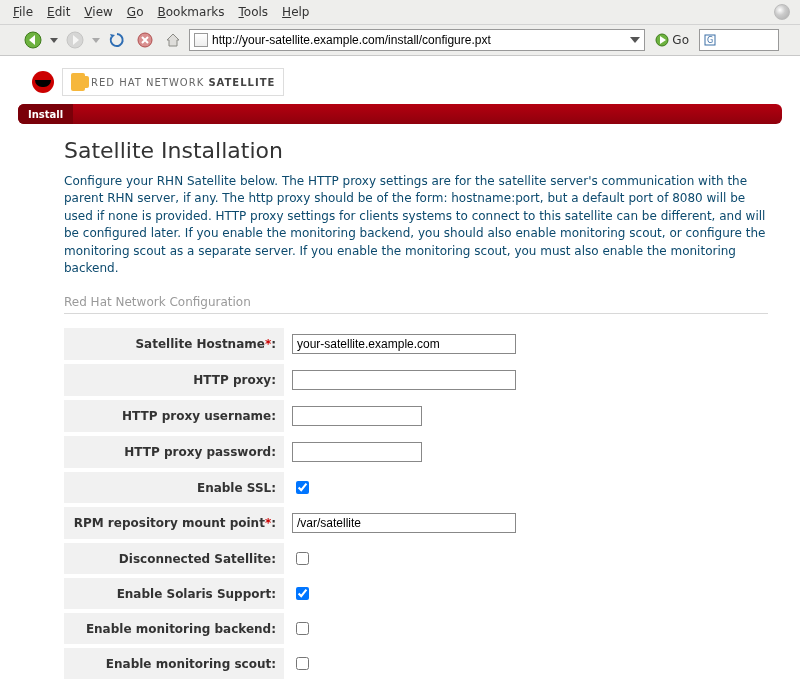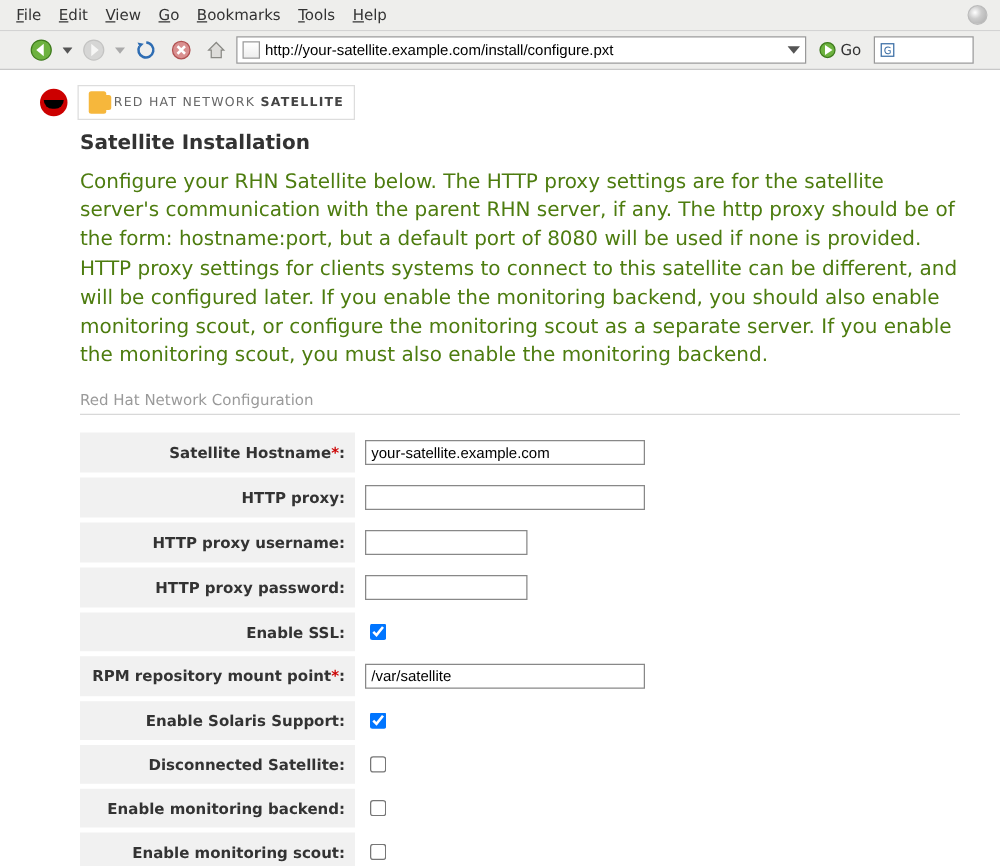--- a/index.html
+++ b/index.html
@@ -34,22 +34,22 @@
   .brandbadge { display:flex; align-items:center; gap:6px; border:1px solid #ddd; padding:4px 8px;}
   .brandbadge .ic { width:14px;height:18px;background:#f6b73c;border-radius:2px; position:relative;}
   .brandbadge .ic::after{content:"";position:absolute;right:-4px;top:3px;width:8px;height:12px;background:#f6b73c;border-radius:2px;}
   .brandbadge .txt { font-size:10px; letter-spacing:1px; color:#666;}
   .brandbadge .txt b { color:#444; font-weight:bold;}
 
   .bigbar { background: linear-gradient(#b40010,#8e000c); height:20px; border-radius:6px; margin: 0 0 14px 0; display:flex; align-items:stretch;}
   .tab-install { background:#7a0009; color:#fff; font-size:10px; font-weight:bold; padding:4px 10px; border-radius:6px 0 0 6px; display:flex; align-items:center;}
 
   .maincol { padding: 0 14px 0 46px; }
-  h1.page-title { font-size:16px; font-weight:bold; color:#333; margin:0 0 10px 0;}
-  .intro { font-size:16px; color:#4d7c0f; line-height:1.45; margin-bottom:14px;}
+  h1.page-title { font-size:22px; font-weight:normal; color:#333; margin:0 0 10px 0;}
+  .intro { font-size:12px; color:#0c4a6e; line-height:1.45; margin-bottom:14px;}
   .section-h { color:#9a9a9a; font-size:12px; padding:4px 0; border-bottom:1px solid #d8d8d8; margin-bottom:10px;}
 
   .formtable { width:100%; border-collapse:separate; border-spacing:0 4px;}
   .formtable td { padding:6px 8px; vertical-align:middle;}
   .formtable td.lbl { width:220px; text-align:right; background:#f1f1f1; font-weight:bold; color:#333; font-size:12px;}
   .formtable td.lbl .req { color:#c00;}
   .txtin { border:1px solid #888; background:#fff; height:20px; padding:1px 4px; font-size:12px;}
   .txtin.w-lg{width:224px;} .txtin.w-md{width:130px;}
   .chk { width:13px; height:13px; }
 </style>
@@ -137,20 +137,23 @@
   <div class="viewport">
 
     <div class="brandrow">
       <div class="shadowman"></div>
       <div class="brandbadge">
         <div class="ic"></div>
         <div class="txt"><span>RED HAT NETWORK </span><b>SATELLITE</b></div>
       </div>
     </div>
 
+    <div class="bigbar">
+      <div class="tab-install">Install</div>
+    </div>
 
     <div class="maincol">
       <h1 class="page-title">Satellite Installation</h1>
       <div class="intro">Configure your RHN Satellite below. The HTTP proxy settings are for the satellite server's communication with the parent RHN server, if any. The http proxy should be of the form: hostname:port, but a default port of 8080 will be used if none is provided. HTTP proxy settings for clients systems to connect to this satellite can be different, and will be configured later. If you enable the monitoring backend, you should also enable monitoring scout, or configure the monitoring scout as a separate server. If you enable the monitoring scout, you must also enable the monitoring backend.</div>
       <div class="section-h">Red Hat Network Configuration</div>
 
       <table class="formtable">
         <tbody>
             <tr>
           <td class="lbl"><span>Satellite Hostname</span><span class="req">*</span>:</td>
@@ -170,28 +173,28 @@
         </tr>
         <tr>
           <td class="lbl">Enable SSL:</td>
           <td><input class="chk" type="checkbox" checked="" style=""></td>
         </tr>
         <tr>
           <td class="lbl"><span>RPM repository mount point</span><span class="req">*</span>:</td>
           <td><input class="txtin w-lg" type="text" value="/var/satellite" style=""></td>
         </tr>
         <tr>
+          <td class="lbl">Disconnected Satellite:</td>
+          <td><input class="chk" type="checkbox" style=""></td>
+        </tr>
+        <tr>
           <td class="lbl">Enable Solaris Support:</td>
           <td><input class="chk" type="checkbox" checked="" style=""></td>
         </tr>
         <tr>
-          <td class="lbl">Disconnected Satellite:</td>
-          <td><input class="chk" type="checkbox" style=""></td>
-        </tr>
-        <tr>
           <td class="lbl">Enable monitoring backend:</td>
           <td><input class="chk" type="checkbox" style=""></td>
         </tr>
         <tr>
           <td class="lbl">Enable monitoring scout:</td>
           <td><input class="chk" type="checkbox" style=""></td>
         </tr>
       </tbody>
         </table>
 

